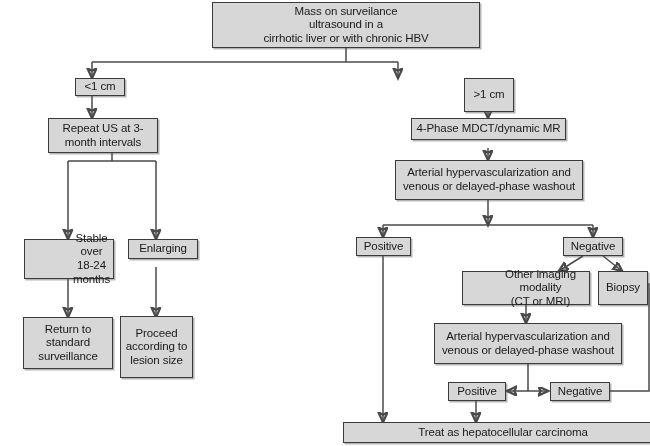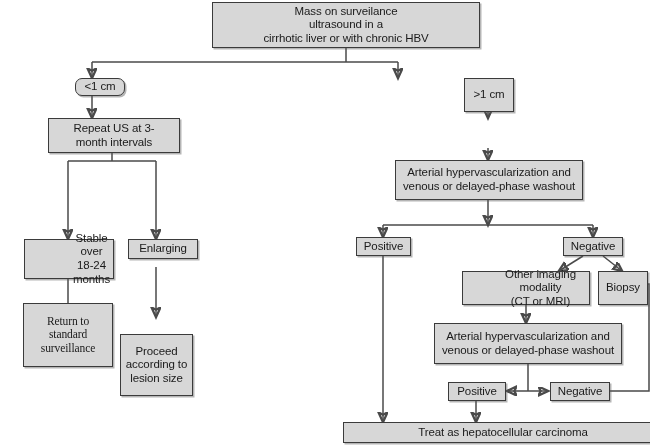--- a/index.html
+++ b/index.html
@@ -84,45 +84,46 @@
 
     <line x1="363" y1="256" x2="363" y2="422" marker-end="url(#ah)"></line>
 
     <line x1="456" y1="401" x2="456" y2="422" marker-end="url(#ah)"></line>
   </svg>
 
   <div class="node" style="left:192px;top:2px;width:268px;height:46px;">Mass on surveilance
 ultrasound in a
 cirrhotic liver or with chronic HBV</div>
 
-  <div class="node small" style="left:55px;top:78px;width:50px;height:18px;border-radius:7px;">&lt;1 cm</div>
+  <div class="node small" style="left:55px;top:78px;width:50px;height:18px;">&lt;1 cm</div>
 
   <div class="node small" style="left:444px;top:78px;width:50px;height:34px;">&gt;1 cm</div>
 
-  <div class="node" style="left:28px;top:118px;width:132px;height:35px;text-align:center;">Repeat US at 3-
+  <div class="node" style="left:28px;top:118px;width:110px;height:35px;text-align:center;">Repeat US at 3-
 month intervals</div>
 
+  <div class="node" style="left:391px;top:118px;width:155px;height:22px;">4-Phase MDCT/dynamic MR</div>
 
   <div class="node" style="left:375px;top:160px;width:188px;height:40px;">Arterial hypervascularization and
 venous or delayed-phase washout</div>
 
   <div class="node" style="left:4px;top:239px;width:90px;height:40px;padding-left:48px;">Stable over
 18-24 months</div>
 
   <div class="node" style="left:108px;top:239px;width:70px;height:20px;">Enlarging</div>
 
   <div class="node" style="left:336px;top:237px;width:55px;height:19px;">Positive</div>
 
   <div class="node" style="left:543px;top:237px;width:60px;height:19px;">Negative</div>
 
-  <div class="node" style="left:3px;top:303px;width:90px;height:64px;font-family:Liberation Serif, serif;">Return to
+  <div class="node" style="left:3px;top:317px;width:90px;height:52px;">Return to
 standard
 surveillance</div>
 
-  <div class="node" style="left:100px;top:334px;width:73px;height:62px;">Proceed
+  <div class="node" style="left:100px;top:316px;width:73px;height:62px;">Proceed
 according to
 lesion size</div>
 
   <div class="node" style="left:442px;top:271px;width:128px;height:34px;padding-left:32px;">Other imaging modality
 (CT or MRI)</div>
 
   <div class="node" style="left:578px;top:271px;width:50px;height:34px;">Biopsy</div>
 
   <div class="node" style="left:414px;top:323px;width:188px;height:41px;">Arterial hypervascularization and
 venous or delayed-phase washout</div>

